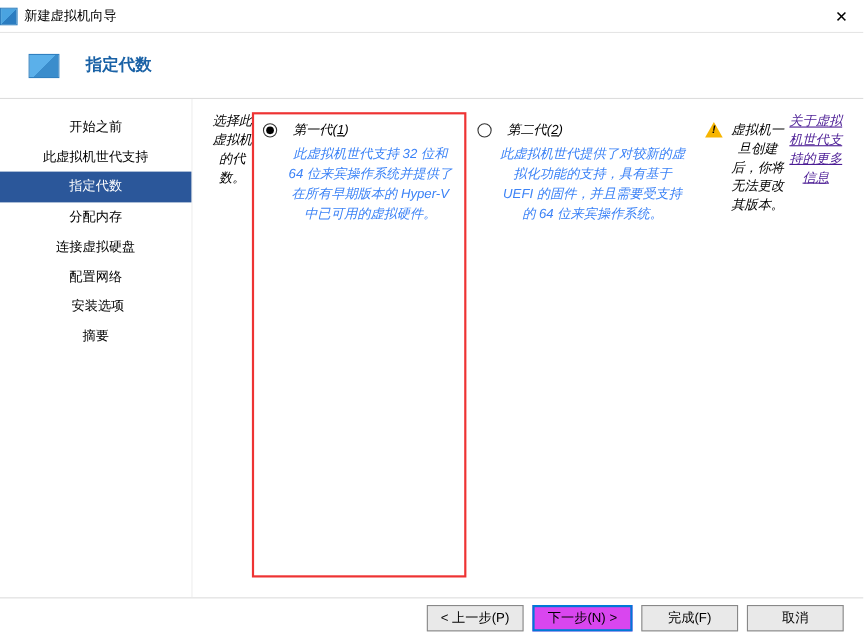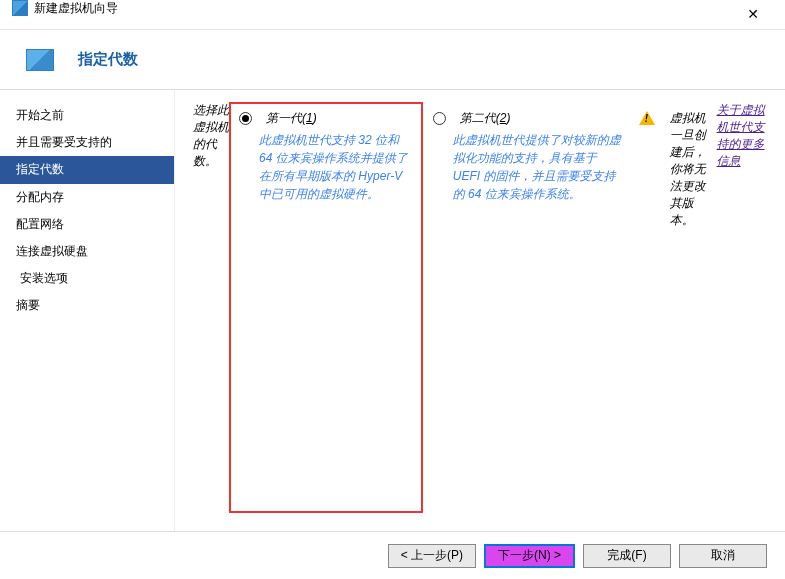--- a/index.html
+++ b/index.html
@@ -9,22 +9,22 @@
       background: #fff;
       width: 785px;
       height: 579px;
       overflow: hidden;
       display: flex;
       flex-direction: column;
     }
     .titlebar {
       height: 30px;
       display: flex;
-      align-items: flex-start;
-      padding: 0 12px;
+      align-items: center;
+      padding: 0 0;
       border-bottom: 1px solid #e5e5e5;
     }
     .titlebar-icon {
       width: 16px; height: 16px;
       background: linear-gradient(135deg, #4aa3e0 50%, #2b7cc0 50%);
       border: 1px solid #3080c0;
       margin-right: 6px;
     }
     .titlebar-title { flex: 1; color: #000; }
     .close-btn {
@@ -49,20 +49,21 @@
     }
     .header-title {
       color: #1a62a6;
       font-size: 15px;
       font-weight: 600;
     }
     .body {
       flex: 1;
       display: flex;
       overflow: hidden;
+      text-align: center;
     }
     .sidebar {
       width: 175px;
       padding: 12px 0;
       border-right: 1px solid #eee;
     }
     .sidebar-item {
       padding: 4px 16px;
       color: #000;
       cursor: pointer;
@@ -108,21 +109,21 @@
       border-radius: 50%;
     }
     .opt-desc {
       margin-left: 20px;
       color: #3b82f6;
       line-height: 1.5;
     }
     .warn-row {
       display: flex;
       align-items: flex-start;
-      gap: 15px;
+      gap: 4px;
       margin-top: 8px;
       margin-left: 8px;
     }
     .warn-icon {
       width: 0; height: 0;
       border-left: 8px solid transparent;
       border-right: 8px solid transparent;
       border-bottom: 14px solid #f7b500;
       position: relative;
       margin-top: 1px;
@@ -137,21 +138,21 @@
     }
     .spacer { flex: 1; }
     .link {
       color: #4c1d95;
       text-decoration: underline;
       cursor: pointer;
       margin-bottom: 20px;
       display: inline-block;
     }
     .footer {
-      height: 48px;
+      height: 36px;
       border-top: 1px solid #ddd;
       display: flex;
       align-items: center;
       justify-content: flex-end;
       gap: 8px;
       padding: 0 18px;
     }
     .btn {
       min-width: 88px;
       height: 24px;
@@ -180,25 +181,25 @@
 </div>
 
 <div class="header">
   <div class="header-icon"></div>
   <div class="header-title">指定代数</div>
 </div>
 
 <div class="body">
   <div class="sidebar">
     <div class="sidebar-item">开始之前</div>
-    <div class="sidebar-item">并且需要受支持的</div>
+    <div class="sidebar-item">此虚拟机世代支持</div>
     <div class="sidebar-item active">指定代数</div>
     <div class="sidebar-item">分配内存</div>
+    <div class="sidebar-item">连接虚拟硬盘</div>
     <div class="sidebar-item">配置网络</div>
-    <div class="sidebar-item">连接虚拟硬盘</div>
     <div class="sidebar-item indent">安装选项</div>
     <div class="sidebar-item">摘要</div>
   </div>
 
   <div class="main">
     <div class="instruction">选择此虚拟机的代数。</div>
 
     <div class="opt-group">
       <div class="radio-row">
         <span class="radio checked"></span>

